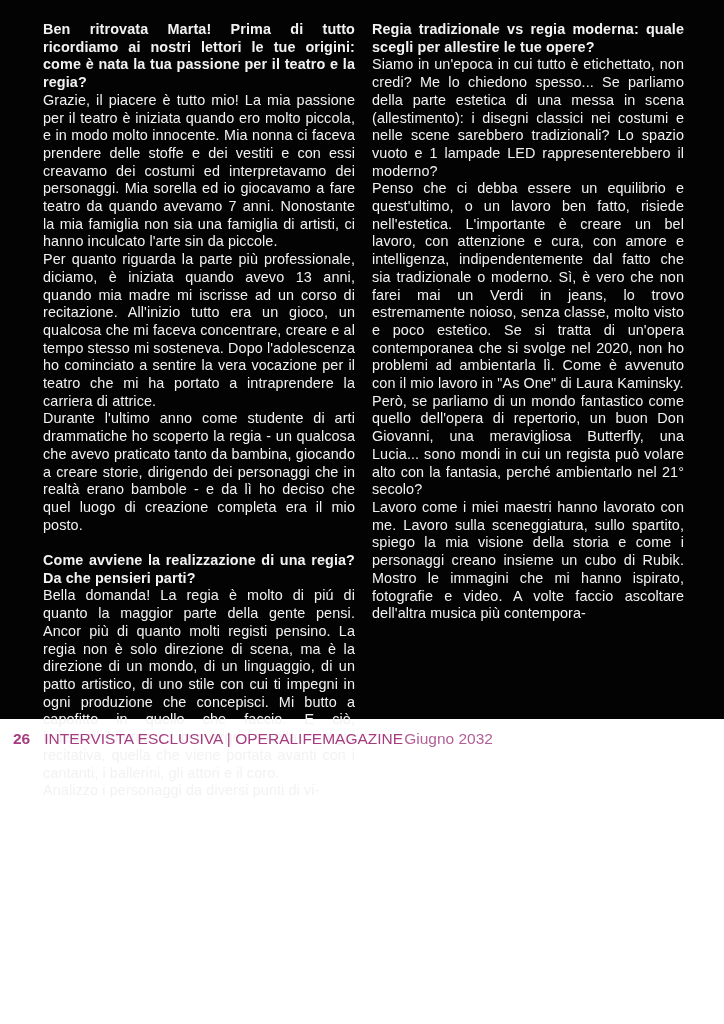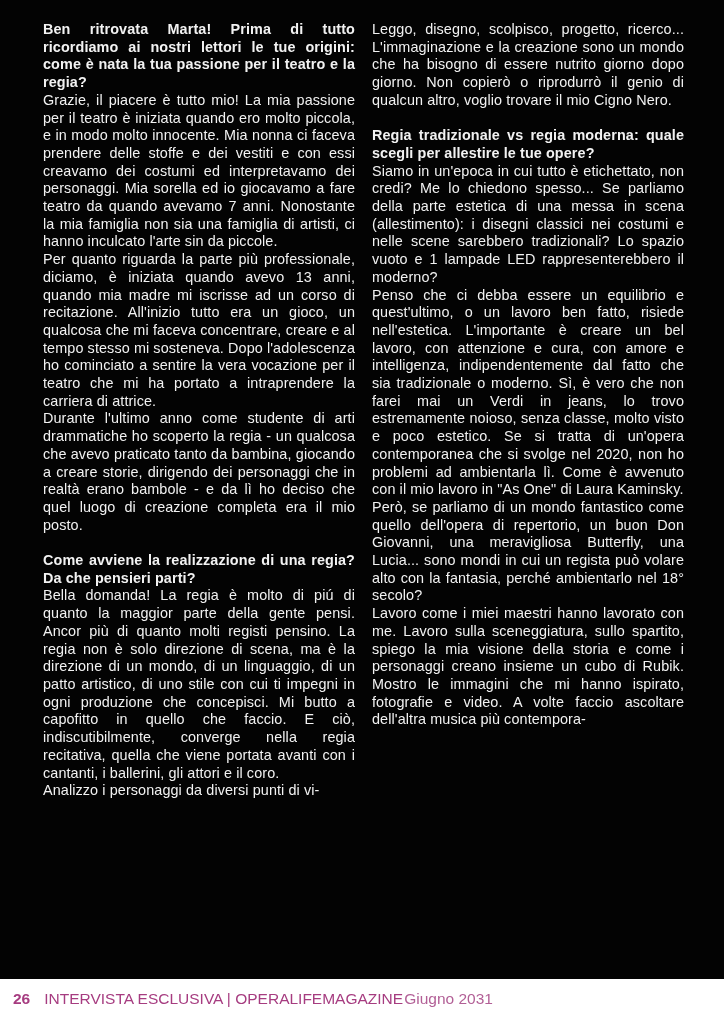--- a/index.html
+++ b/index.html
@@ -11,21 +11,21 @@
   .page {
     position: relative;
     width: 724px;
     height: 1024px;
     background: #ffffff;
     overflow: hidden;
   }
   .content {
     box-sizing: border-box;
     width: 724px;
-    height: 979px;
+    height: 719px;
     background: #030303;
     color: #f2f2f2;
     padding: 21px 40px 0 43px;
     display: flex;
     gap: 17px;
   }
   .column {
     width: 312px;
     font-size: 14.4px;
     line-height: 17.7px;
@@ -72,26 +72,25 @@
     <div class="column" id="col-left">
         <p class="question">Ben ritrovata Marta! Prima di tutto ricordiamo ai nostri lettori le tue origini: come è nata la tua passione per il teatro e la regia?</p>
         <p class="answer">Grazie, il piacere è tutto mio! La mia passione per il teatro è iniziata quando ero molto piccola, e in modo molto innocente. Mia nonna ci faceva prendere delle stoffe e dei vestiti e con essi creavamo dei costumi ed interpretavamo dei personaggi. Mia sorella ed io giocavamo a fare teatro da quando avevamo 7 anni. Nonostante la mia famiglia non sia una famiglia di artisti, ci hanno inculcato l'arte sin da piccole.</p>
         <p class="answer">Per quanto riguarda la parte più professionale, diciamo, è iniziata quando avevo 13 anni, quando mia madre mi iscrisse ad un corso di recitazione. All'inizio tutto era un gioco, un qualcosa che mi faceva concentrare, creare e al tempo stesso mi sosteneva. Dopo l'adolescenza ho cominciato a sentire la vera vocazione per il teatro che mi ha portato a intraprendere la carriera di attrice.</p>
         <p class="answer">Durante l'ultimo anno come studente di arti drammatiche ho scoperto la regia - un qualcosa che avevo praticato tanto da bambina, giocando a creare storie, dirigendo dei personaggi che in realtà erano bambole - e da lì ho deciso che quel luogo di creazione completa era il mio posto.</p>
         <p class="question">Come avviene la realizzazione di una regia? Da che pensieri parti?</p>
         <p class="answer">Bella domanda! La regia è molto di piú di quanto la maggior parte della gente pensi. Ancor più di quanto molti registi pensino. La regia non è solo direzione di scena, ma è la direzione di un mondo, di un linguaggio, di un patto artistico, di uno stile con cui ti impegni in ogni produzione che concepisci. Mi butto a capofitto in quello che faccio. E ciò, indiscutibilmente, converge nella regia recitativa, quella che viene portata avanti con i cantanti, i ballerini, gli attori e il coro.</p>
         <p class="answer">Analizzo i personaggi da diversi punti di vi-</p>
       </div>
     <div class="column" id="col-right">
-        <p class="answer">Leggo, disegno, scolpisco, progetto, ricerco... L'immaginazione e la creazione sono un mondo che ha bisogno di essere nutrito giorno dopo giorno. Non copierò o riprodurrò il genio di qualcun altro, voglio trovare il mio Cigno Nero.</p>
         <p class="question">Regia tradizionale vs regia moderna: quale scegli per allestire le tue opere?</p>
         <p class="answer">Siamo in un'epoca in cui tutto è etichettato, non credi? Me lo chiedono spesso... Se parliamo della parte estetica di una messa in scena (allestimento): i disegni classici nei costumi e nelle scene sarebbero tradizionali? Lo spazio vuoto e 1 lampade LED rappresenterebbero il moderno?</p>
         <p class="answer">Penso che ci debba essere un equilibrio e quest'ultimo, o un lavoro ben fatto, risiede nell'estetica. L'importante è creare un bel lavoro, con attenzione e cura, con amore e intelligenza, indipendentemente dal fatto che sia tradizionale o moderno. Sì, è vero che non farei mai un Verdi in jeans, lo trovo estremamente noioso, senza classe, molto visto e poco estetico. Se si tratta di un'opera contemporanea che si svolge nel 2020, non ho problemi ad ambientarla lì. Come è avvenuto con il mio lavoro in "As One" di Laura Kaminsky.</p>
-        <p class="answer">Però, se parliamo di un mondo fantastico come quello dell'opera di repertorio, un buon Don Giovanni, una meravigliosa Butterfly, una Lucia... sono mondi in cui un regista può volare alto con la fantasia, perché ambientarlo nel 18° secolo?</p>
+        <p class="answer">Però, se parliamo di un mondo fantastico come quello dell'opera di repertorio, un buon Don Giovanni, una meravigliosa Butterfly, una Lucia... sono mondi in cui un regista può volare alto con la fantasia, perché ambientarlo nel 21° secolo?</p>
         <p class="answer">Lavoro come i miei maestri hanno lavorato con me. Lavoro sulla sceneggiatura, sullo spartito, spiego la mia visione della storia e come i personaggi creano insieme un cubo di Rubik. Mostro le immagini che mi hanno ispirato, fotografie e video. A volte faccio ascoltare dell'altra musica più contempora-</p>
       </div>
   </div>
   <div class="footer">
     <span class="page-number" style="color: rgb(166, 60, 128);">26</span>
     <span class="section-title" style="color: rgb(166, 60, 128);">INTERVISTA ESCLUSIVA | OPERALIFEMAGAZINE</span>
-    <span class="issue-date" style="color: rgb(178, 95, 150);">Giugno 2031</span>
+    <span class="issue-date" style="color: rgb(178, 95, 150);">Giugno 2032</span>
   </div>
 </div>
 
 </body></html>

